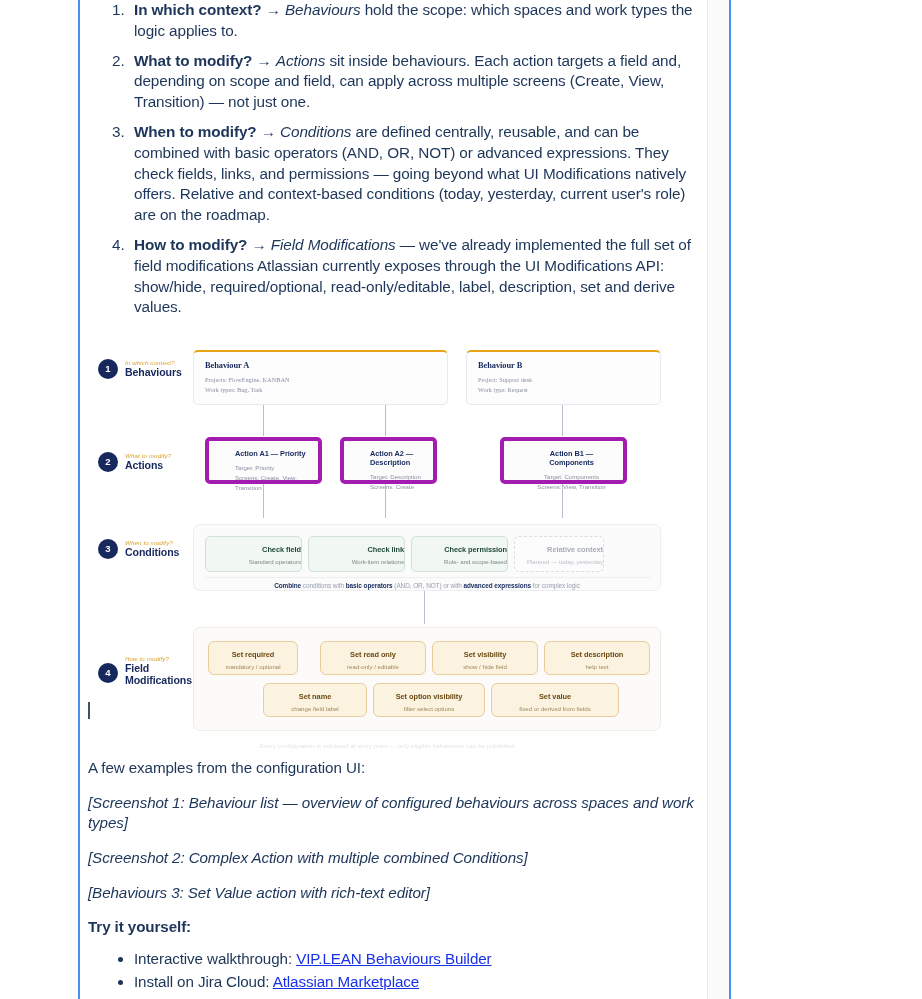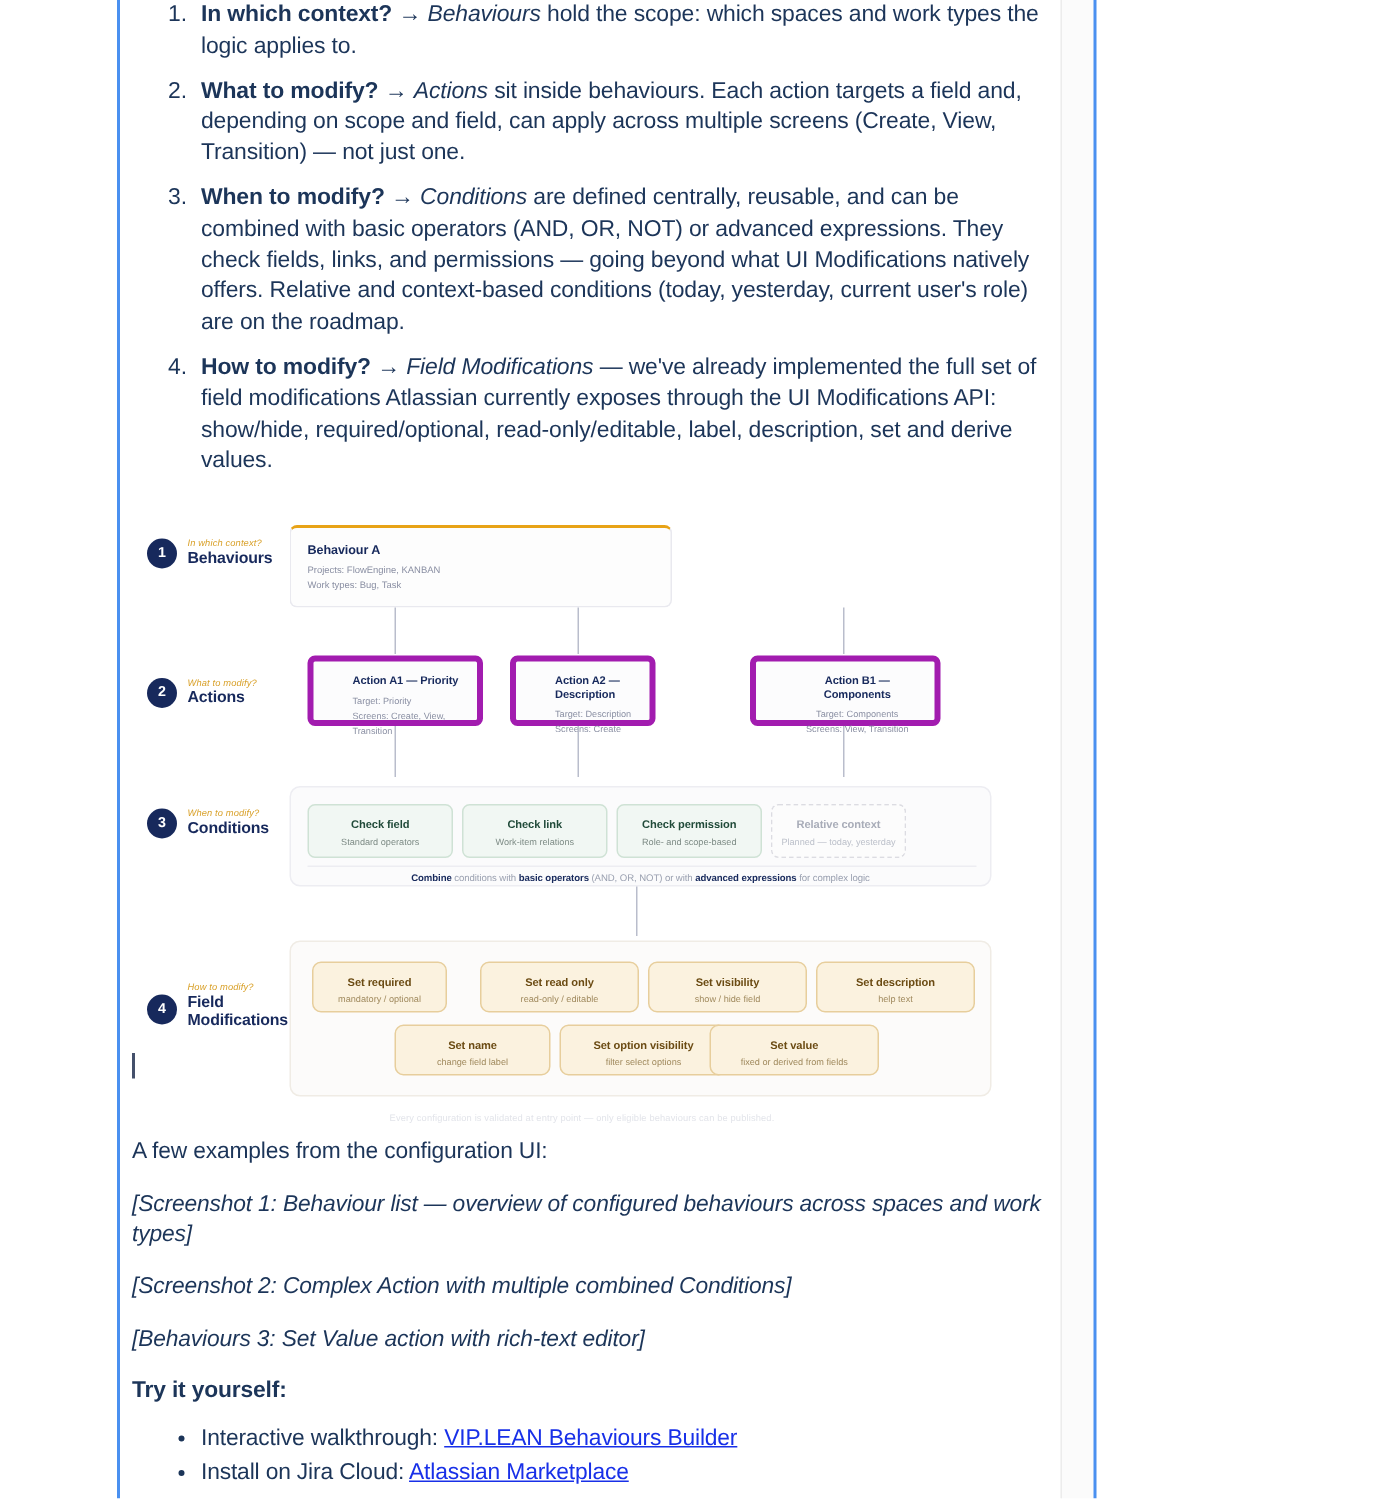--- a/index.html
+++ b/index.html
@@ -111,20 +111,21 @@
   }
 
   
   .beh-card {
     position: absolute;
     background: #fdfdfd;
     border: 1px solid #e9e9ef;
     border-top: 2.2px solid #e8a317;
     border-radius: 5px;
     padding: 9px 11px 12px 11px;
+    font-family: Liberation Serif, serif;
   }
   .beh-title {
     font-size: 8.4px; font-weight: bold; color: #17295c;
     letter-spacing: -0.05px; margin-bottom: 5px;
   }
   .beh-meta {
     font-size: 6.3px; color: #8a8fa3; line-height: 1.62;
   }
 
   
@@ -153,21 +154,21 @@
     position: absolute;
     background: #fbfbfc;
     border: 1px solid #ededf2;
     border-radius: 7px;
   }
   .cond-chip {
     position: absolute;
     background: #f1f7f3;
     border: 1px solid #cfe2d5;
     border-radius: 5px;
-    text-align: center;
+    text-align: right;
     padding-top: 8px;
   }
   .cond-chip.ghost {
     background: #fcfcfc;
     border: 1px dashed #dcdce2;
   }
   .cond-chip-t {
     font-size: 7.4px; font-weight: bold; color: #204a39; letter-spacing: -0.05px;
   }
   .cond-chip.ghost .cond-chip-t { color: #a8acb8; }
@@ -297,20 +298,25 @@
           <span class="row-title">Behaviours</span>
         </div>
       </div>
 
       <div class="beh-card" style="left:105px; top:6px; width:255px; height:55px;">
         <div class="beh-title">Behaviour A</div>
         <div class="beh-meta">Projects: FlowEngine, KANBAN</div>
         <div class="beh-meta">Work types: Bug, Task</div>
       </div>
 
+      <div class="beh-card" style="left:378px; top:6px; width:195px; height:55px;">
+        <div class="beh-title">Behaviour B</div>
+        <div class="beh-meta">Project: Support desk</div>
+        <div class="beh-meta">Work type: Request</div>
+      </div>
 
       <div class="conn" style="left:175px; top:61px; height:31px;"></div>
       <div class="conn" style="left:297px; top:61px; height:31px;"></div>
       <div class="conn" style="left:474px; top:61px; height:31px;"></div>
 
       <div class="row-label" style="left:10px; top:108px;">
         <div class="row-num">2</div>
         <div class="row-label-txt">
           <span class="row-kicker">What to modify?</span>
           <span class="row-title">Actions</span>
@@ -402,21 +408,21 @@
         </div>
 
         <div class="fm-chip" style="left:69px; top:55px; width:104px; height:34px;">
           <div class="fm-chip-t">Set name</div>
           <div class="fm-chip-s">change field label</div>
         </div>
         <div class="fm-chip" style="left:179px; top:55px; width:112px; height:34px;">
           <div class="fm-chip-t">Set option visibility</div>
           <div class="fm-chip-s">filter select options</div>
         </div>
-        <div class="fm-chip" style="left:279px; top:55px; width:113px; height:34px;">
+        <div class="fm-chip" style="left:297px; top:55px; width:128px; height:34px;">
           <div class="fm-chip-t">Set value</div>
           <div class="fm-chip-s">fixed or derived from fields</div>
         </div>
       </div>
 
       <div class="diagram-footer" style="left:0; top:398px;">Every configuration is validated at entry point — only eligible behaviours can be published.</div>
     </div>
 
     <div class="caret"></div>
 

